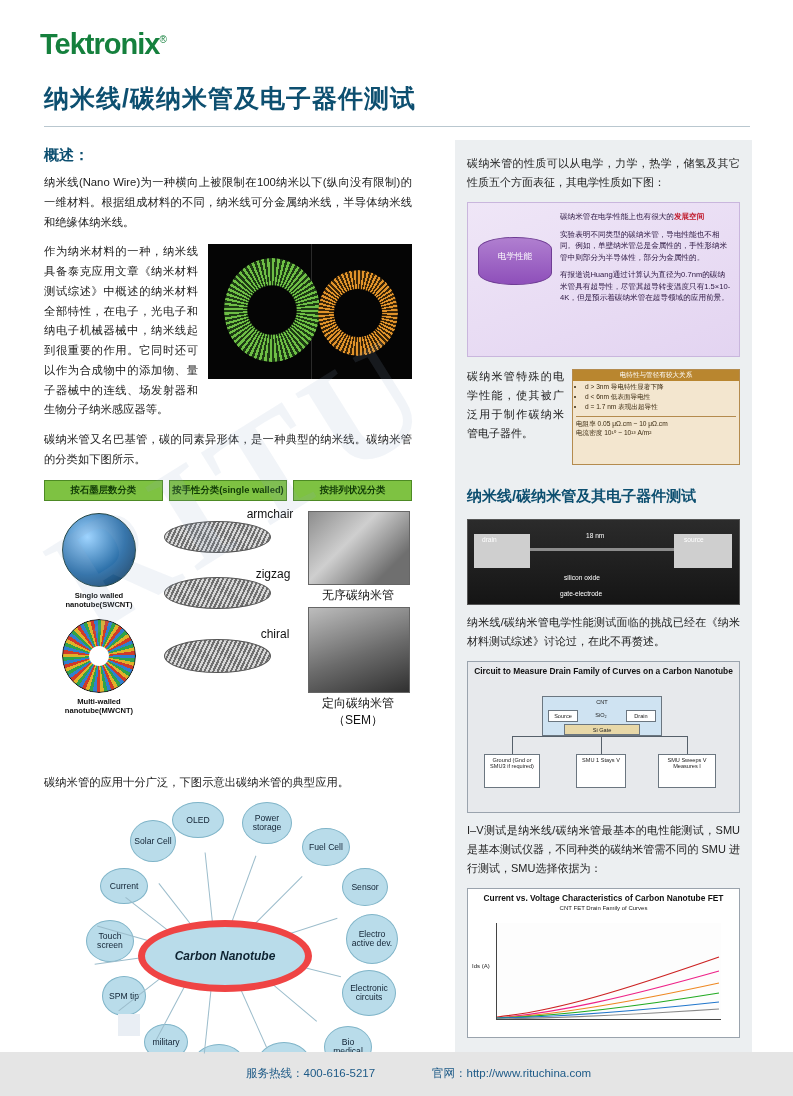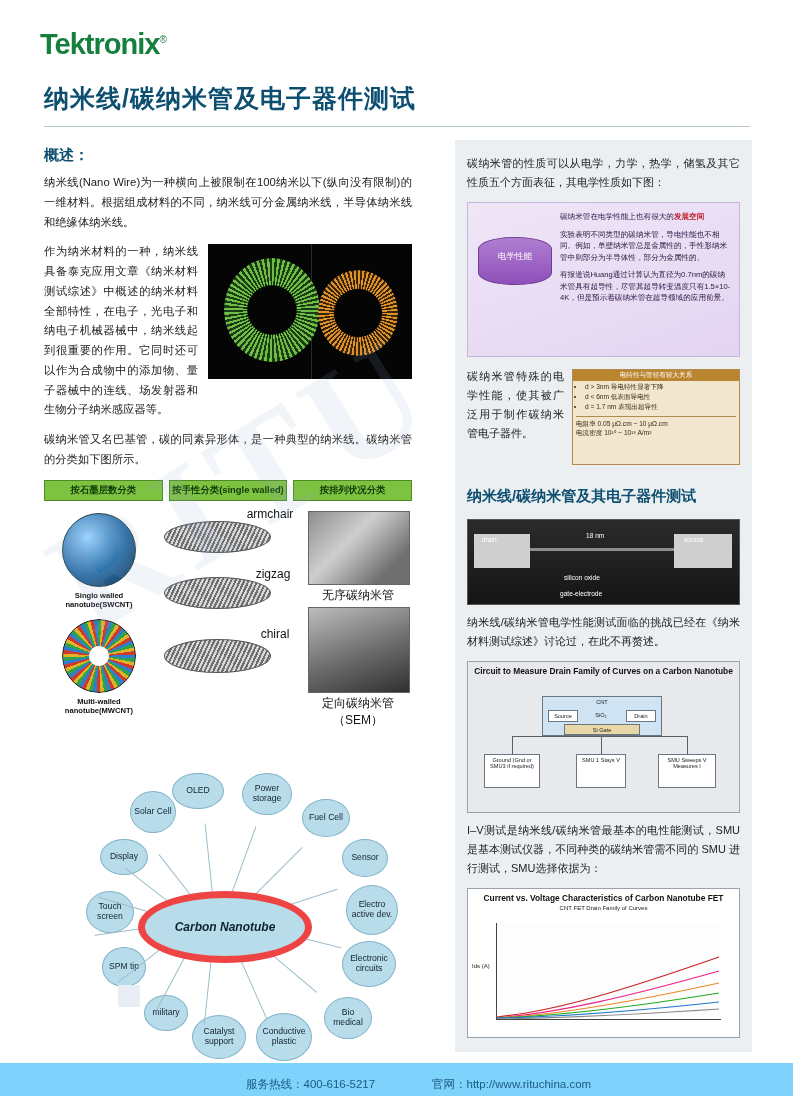--- a/index.html
+++ b/index.html
@@ -204,22 +204,22 @@
     width:273px;height:150px;margin:6px 0 4px 0;
     background:#fff;border:1px solid #9aa3ad;box-sizing:border-box;padding:4px;
     position:relative;
   }
   .fig-iv .t{font-size:8.4px;font-weight:bold;text-align:center;color:#111;line-height:1.25;}
   .plot{position:absolute;left:28px;top:34px;width:224px;height:96px;background:#fdfdfd;border-left:1px solid #444;border-bottom:1px solid #444;}
   .curve{position:absolute;left:0;bottom:0;width:100%;height:100%;}
 
   
   .footer{
-    position:absolute;left:0;bottom:0;width:793px;height:33px;
-    background:#7dd3fc;
+    position:absolute;left:0;bottom:0;width:793px;height:44px;
+    background:#e5e5e5;
   }
   .footer .ft{
     position:absolute;top:14px;font-size:11.5px;color:#1d5a87;
   }
   .footer .ft.a{left:246px;}
   .footer .ft.b{left:432px;}
   .footer .ft.b a{color:#1d5a87;text-decoration:none;}
   .bottom-sq{position:absolute;left:74px;bottom:66px;width:22px;height:22px;background:#e9eef4;}
 </style>
 </head>
@@ -287,20 +287,21 @@
       <div class="ft-cell sem" style="left:264px;top:4px;width:100px;height:72px;"></div>
       <div class="ft-cell" style="left:258px;top:80px;width:112px;">
         <div class="capk">无序碳纳米管（SEM）</div>
       </div>
       <div class="ft-cell sem2" style="left:264px;top:100px;width:100px;height:84px;"></div>
       <div class="ft-cell" style="left:258px;top:188px;width:112px;">
         <div class="capk">定向碳纳米管（SEM）</div>
       </div>
     </div>
 
+    <p class="body">碳纳米管的应用十分广泛，下图示意出碳纳米管的典型应用。</p>
 
     <div class="bubblemap">
       <div class="hub">Carbon Nanotube</div>
 
       <div class="spoke" style="left:160px;top:140px;width:74px;transform:rotate(-128deg);"></div>
       <div class="spoke" style="left:170px;top:140px;width:90px;transform:rotate(-96deg);"></div>
       <div class="spoke" style="left:180px;top:140px;width:92px;transform:rotate(-70deg);"></div>
       <div class="spoke" style="left:190px;top:142px;width:96px;transform:rotate(-45deg);"></div>
       <div class="spoke" style="left:200px;top:146px;width:98px;transform:rotate(-18deg);"></div>
       <div class="spoke" style="left:200px;top:150px;width:100px;transform:rotate(14deg);"></div>
@@ -318,21 +319,21 @@
       <div class="bub" style="left:258px;top:26px;width:48px;height:38px;">Fuel Cell</div>
       <div class="bub" style="left:298px;top:66px;width:46px;height:38px;">Sensor</div>
       <div class="bub" style="left:302px;top:112px;width:52px;height:50px;">Electro active dev.</div>
       <div class="bub" style="left:298px;top:168px;width:54px;height:46px;">Electronic circuits</div>
       <div class="bub" style="left:280px;top:224px;width:48px;height:42px;">Bio medical</div>
       <div class="bub" style="left:212px;top:240px;width:56px;height:48px;">Conductive plastic</div>
       <div class="bub" style="left:148px;top:242px;width:54px;height:44px;">Catalyst support</div>
       <div class="bub" style="left:100px;top:222px;width:44px;height:36px;">military</div>
       <div class="bub" style="left:58px;top:174px;width:44px;height:40px;">SPM tip</div>
       <div class="bub" style="left:42px;top:118px;width:48px;height:42px;">Touch screen</div>
-      <div class="bub" style="left:56px;top:66px;width:48px;height:36px;">Display</div>
+      <div class="bub" style="left:56px;top:66px;width:48px;height:36px;">Current</div>
       <div class="bub" style="left:86px;top:18px;width:46px;height:42px;">Solar Cell</div>
     </div>
 
     <div class="bottom-sq"></div>
   </div>
 
   <div class="col-right right">
     <p class="body">碳纳米管的性质可以从电学，力学，热学，储氢及其它性质五个方面表征，其电学性质如下图：</p>
 
     <div class="fig-purple">

